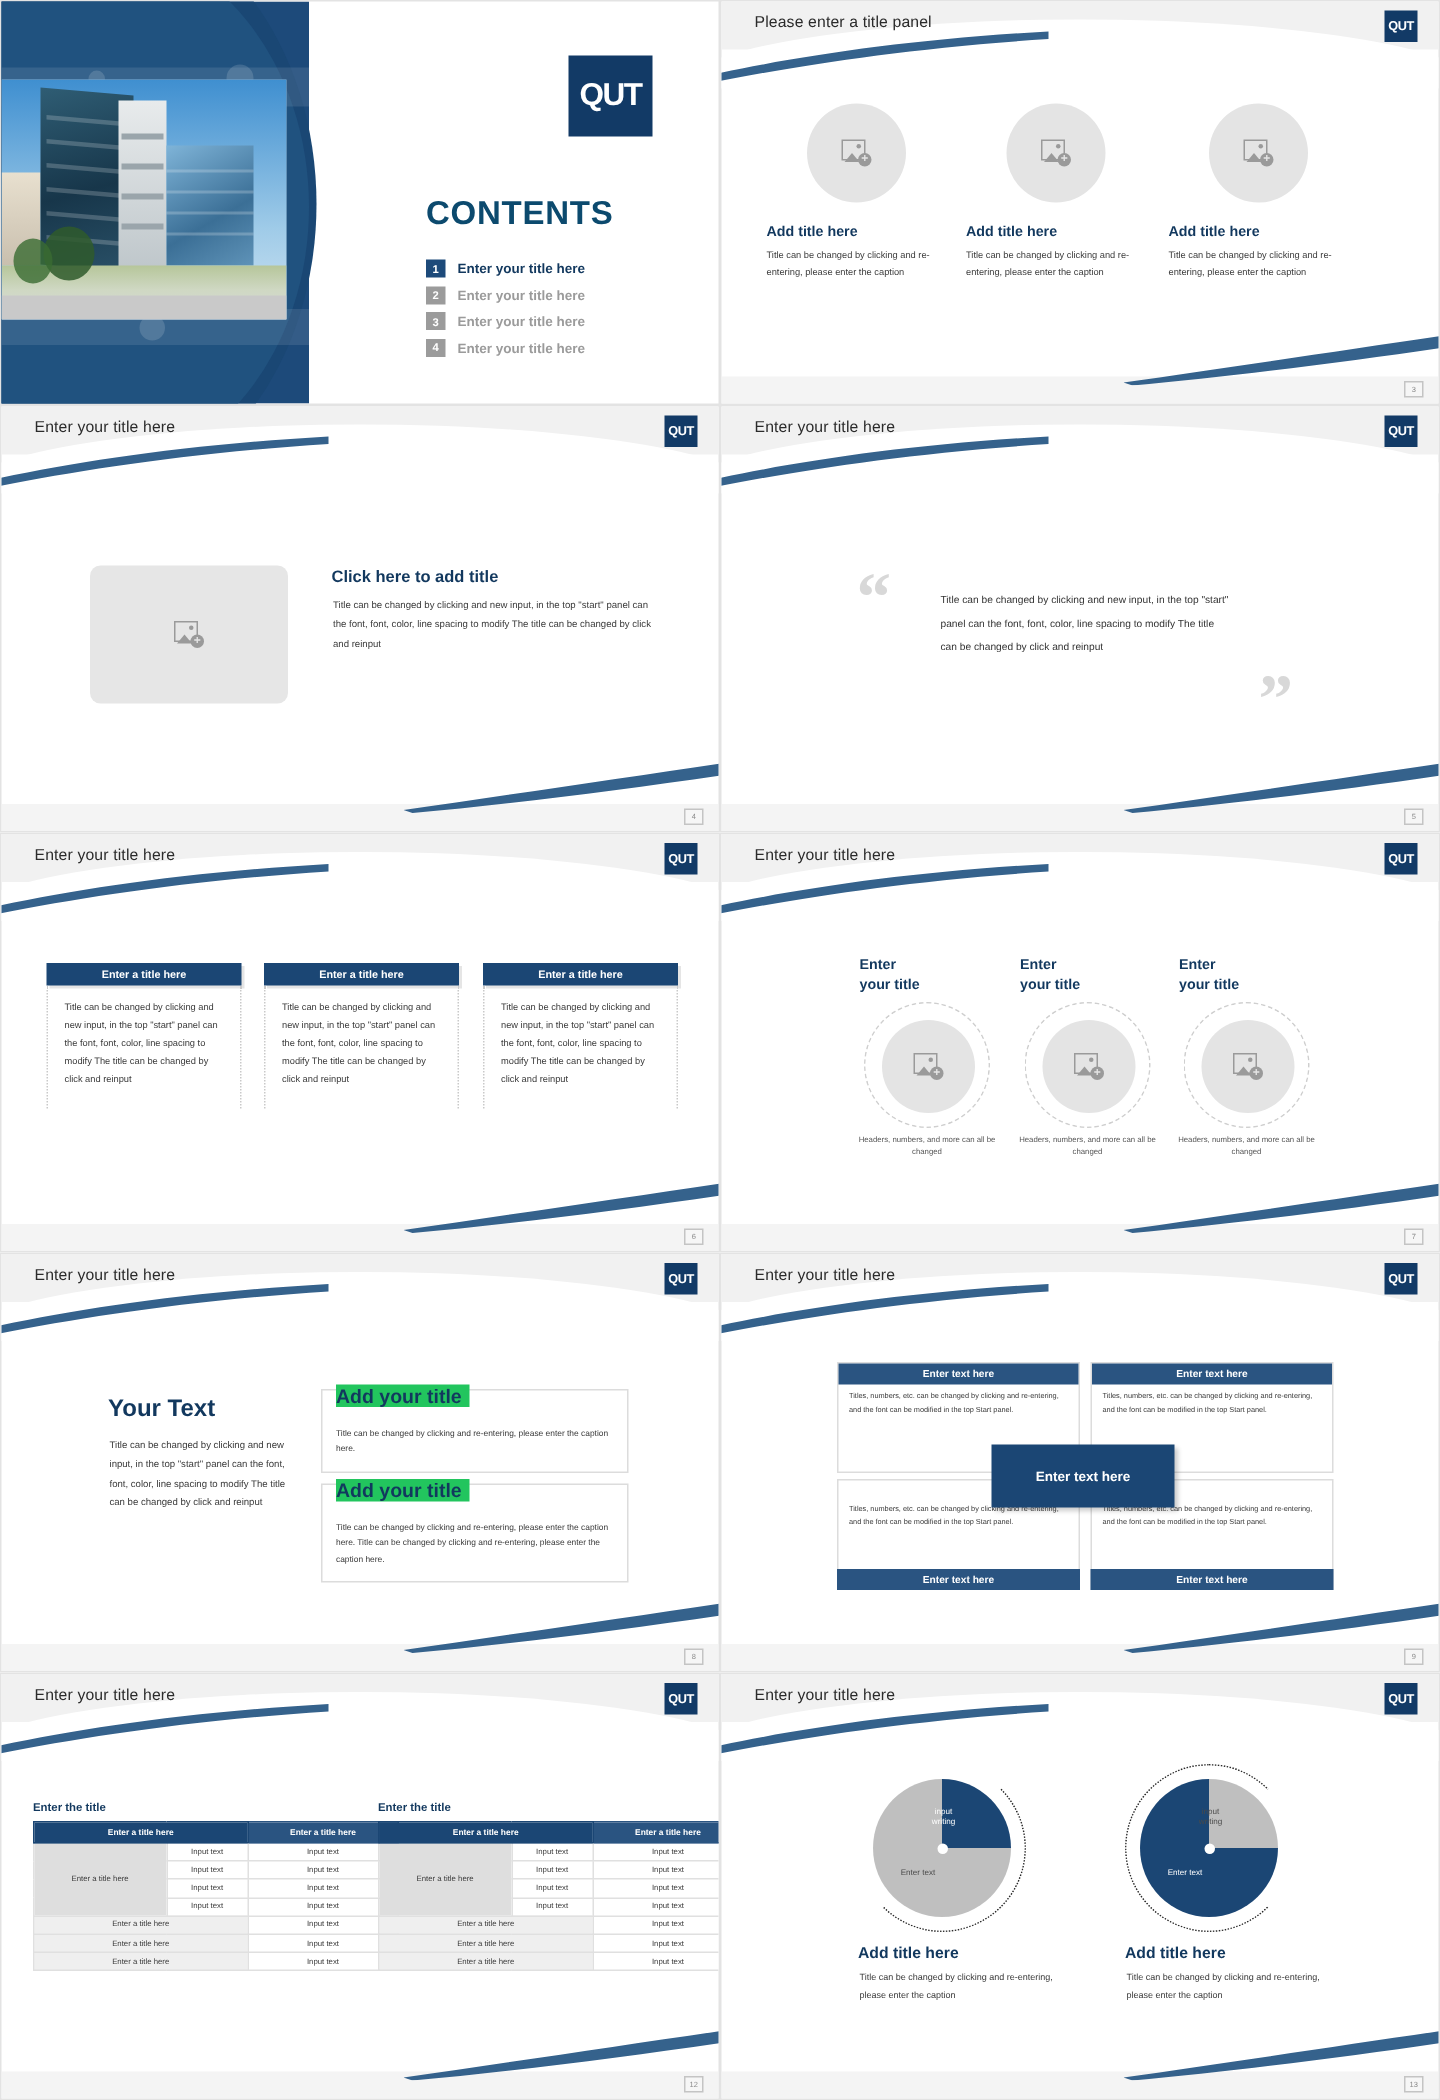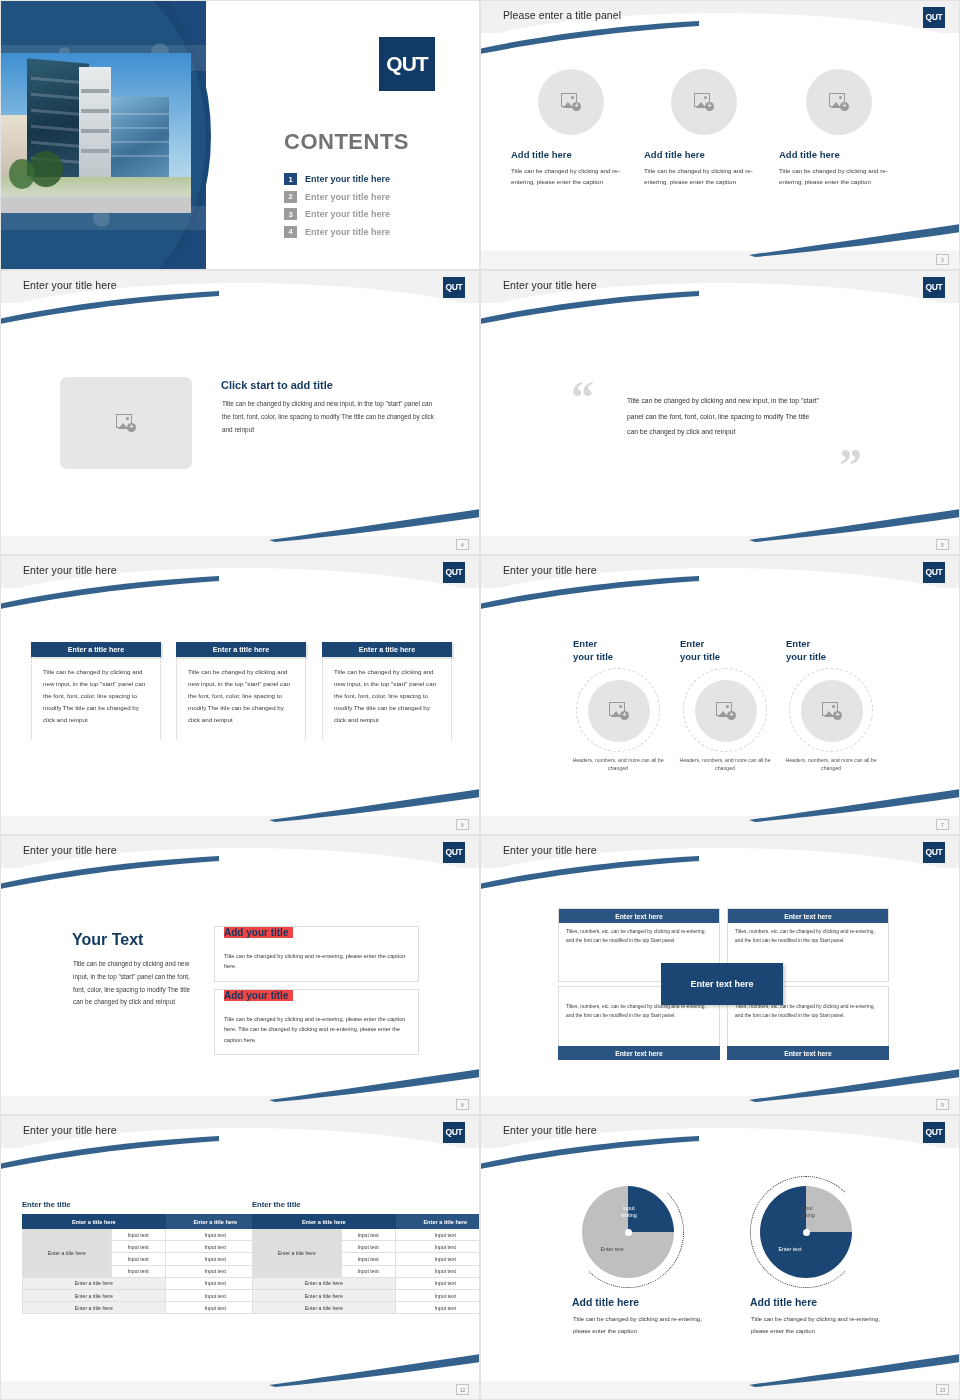--- a/index.html
+++ b/index.html
@@ -135,21 +135,21 @@
     position:absolute; left:0; top:62px; width:26px; height:62px;
     background:linear-gradient(#e8e0cf,#c9bfae);
   }
   .cover-logo {
     position:absolute; right:44px; top:36px; width:56px; height:54px;
     background:#123a66; display:flex; align-items:center; justify-content:center;
   }
   .cover-logo span { color:#fff; font-weight:bold; font-size:21px; letter-spacing:-1px; }
   .contents-h {
     position:absolute; left:283px; top:128px;
-    font-size:22px; font-weight:bold; color:#737373; letter-spacing:.5px;
+    font-size:22px; font-weight:bold; color:#0c4a6e; letter-spacing:.5px;
   }
   .toc { position:absolute; left:283px; top:172px; }
   .toc-row { display:flex; align-items:center; margin-bottom:5.5px; }
   .toc-num {
     width:13px; height:12px; background:#9b9b9b; color:#fff;
     font-size:7.5px; font-weight:bold;
     display:flex; align-items:center; justify-content:center; margin-right:8px;
   }
   .toc-row.active .toc-num { background:#1d4a7a; }
   .toc-txt { font-size:9px; font-weight:bold; color:#9b9b9b; }
@@ -222,22 +222,22 @@
   .ring-t { position:absolute; font-size:9.5px; font-weight:bold; color:#12385e; text-align:left; line-height:1.35; width:90px; }
   .ring-c { position:absolute; font-size:5.2px; color:#555; text-align:center; line-height:1.6; width:100px; }
 
   
   .yt-title { position:absolute; font-size:16px; font-weight:bold; color:#12385e; }
   .yt-body { position:absolute; font-size:6.4px; color:#3a3a3a; line-height:2.0; width:120px; }
   .ybox {
     position:absolute; width:205px; border:1px solid #dcdcdc; background:#fff;
     padding:6px 9px 9px 9px;
   }
-  .ybox-t { font-size:10px; font-weight:bold; color:#12385e; margin-bottom:4px;
-            background:#ef4444; display:inline-block; padding-right:5px; position:relative; top:-11px; margin-bottom:-6px; }
+  .ybox-t { font-size:13px; font-weight:bold; color:#12385e; margin-bottom:4px;
+            background:#22c55e; display:inline-block; padding-right:5px; position:relative; top:-11px; margin-bottom:-6px; }
   .ybox-b { font-size:5.6px; color:#3a3a3a; line-height:1.85; }
 
   
   .qbox { position:absolute; width:162px; border:1px solid #dcdcdc; background:#fff; }
   .qbar {
     height:14px; background:#2a5481; color:#fff; font-size:6.8px; font-weight:bold;
     display:flex; align-items:center; justify-content:center;
   }
   .qtext { font-size:4.9px; color:#3a3a3a; line-height:1.75; padding:5px 7px; }
   .qcenter {
@@ -425,21 +425,21 @@
     <div class="footer-band"></div>
 
     <div class="img-ph" style="left:59px;top:106px;width:132px;height:92px;">
       <div class="ic-img">
           <div class="fr"></div>
           <div class="sun"></div>
           <div class="mt"></div>
           <div class="plus">+</div>
         </div>
     </div>
-    <div class="s3-title" style="left:220px;top:108px;">Click start to add title</div>
+    <div class="s3-title" style="left:220px;top:108px;">Click here to add title</div>
     <div class="s3-body" style="left:221px;top:127px;width:215px;">Title can be changed by clicking and new input, in the top "start" panel can the font, font, color, line spacing to modify The title can be changed by click and reinput</div>
 
     <div class="pagebox">4</div>
   </div>
 
   <div class="slide">
     <div class="hdr-band"></div>
     <div class="hdr-curve"></div>
     <div class="slide-title">Enter your title here</div>
     <div class="qut-logo">

